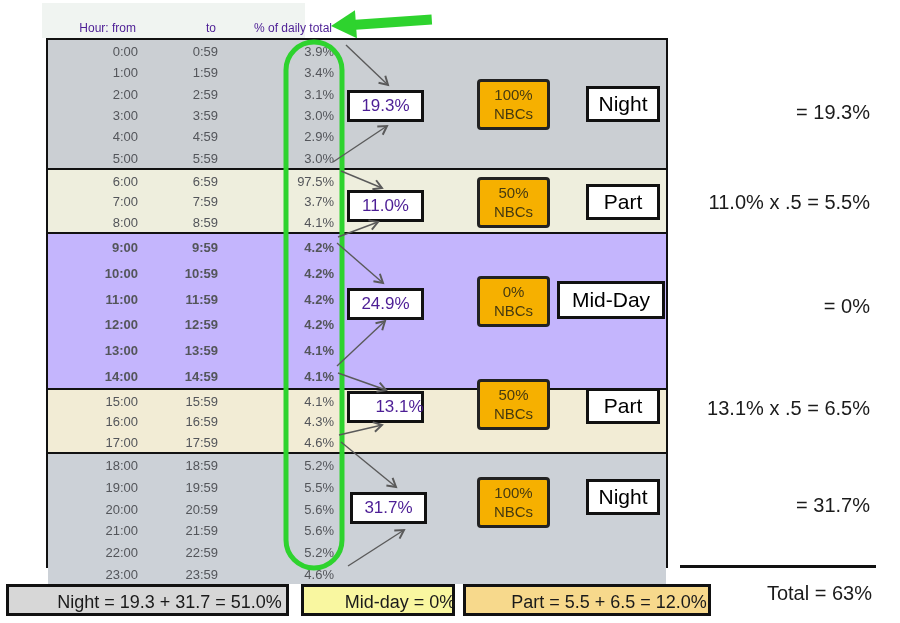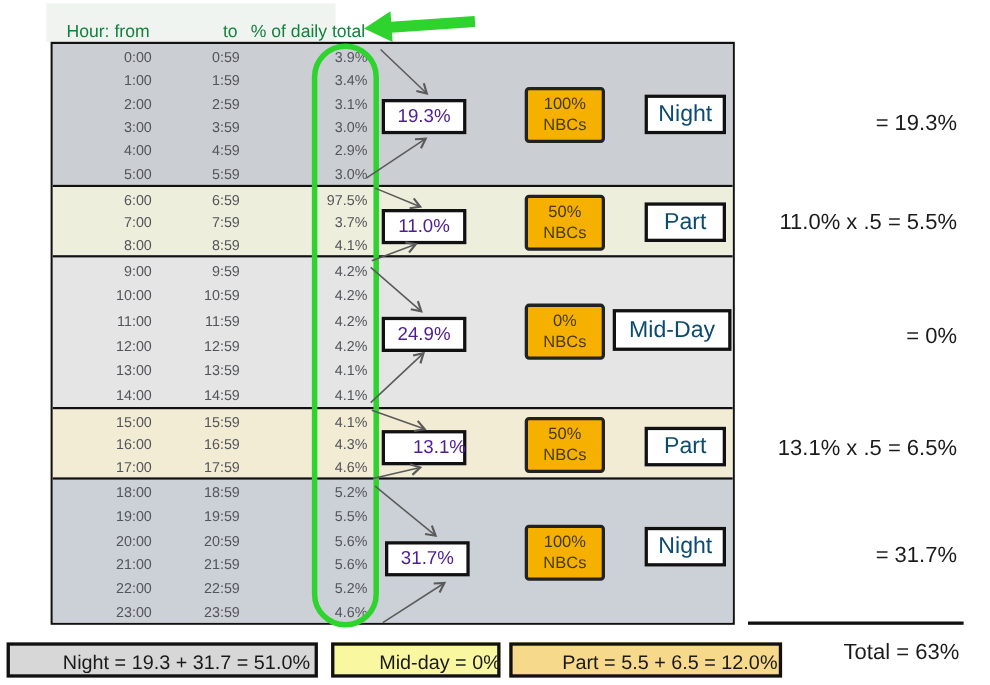--- a/index.html
+++ b/index.html
@@ -1,41 +1,41 @@
 <!DOCTYPE html>
 <html><head>
 <meta charset="utf-8">
 <style>
   html,body { margin:0; padding:0; background:#ffffff; }
   body { width:900px; height:623px; position:relative; font-family:"Liberation Sans",sans-serif; overflow:hidden; }
 
   .top-highlight { position:absolute; left:42px; top:3px; width:263px; height:35px; background:#f0f4f1; }
 
-  .col-head { position:absolute; left:46px; top:21px; width:286px; display:grid; grid-template-columns:90px 80px 116px; font-size:16px; color:#15803d; }
+  .col-head { position:absolute; left:46px; top:21px; width:286px; display:grid; grid-template-columns:90px 80px 116px; font-size:12px; color:#4c1d95; }
   .col-head span { text-align:right; }
 
   .sheet { position:absolute; left:46px; top:38px; width:622px; height:530px; border:2px solid #111; box-sizing:border-box; display:flex; flex-direction:column; }
   .band { box-sizing:border-box; flex:none; }
   .band + .band { border-top:2px solid #111; }
   .b1 { height:128px; background:#cbcfd3; }
   .b2 { height:64px;  background:#eeeedd; }
-  .b3 { height:138px; background:#e5e5e5; }
+  .b3 { height:156px; background:#c4b5fd;font-weight:bold; }
   .b4 { height:64px;  background:#f2ecd5; }
   .b5 { height:132px; background:#ccd1d7; }
   .rows { height:100%; display:flex; flex-direction:column; justify-content:space-around; padding:1px 0; }
   .trow { display:grid; grid-template-columns:90px 80px 116px; font-size:13px; line-height:1; color:#53555a; }
   .trow span { text-align:right; }
 
   .pctbox { position:absolute; left:347px; width:77px; height:32px; background:#fff; border:3px solid #111; box-sizing:border-box; display:flex; align-items:center; justify-content:center; font-size:17px; color:#4c1d95; }
   .pb1{top:90px;} .pb2{top:190px;} .pb3{top:288px;} .pb4{top:391px;padding-left:28px;} .pb5{top:492px; left:350px;}
 
   .nbcbox { position:absolute; left:477px; width:73px; height:51px; background:#f6b000; border:3px solid #222; border-radius:4px; box-sizing:border-box; display:flex; flex-direction:column; align-items:center; justify-content:center; font-size:15px; line-height:1.25; color:#463a10; }
   .nb1{top:79px;} .nb2{top:177px;} .nb3{top:276px;} .nb4{top:379px;} .nb5{top:477px;}
 
-  .catbox { position:absolute; background:#fff; border:3px solid #111; box-sizing:border-box; display:flex; align-items:center; justify-content:center; font-size:21px; color:#0c4a6e; }
+  .catbox { position:absolute; background:#fff; border:3px solid #111; box-sizing:border-box; display:flex; align-items:center; justify-content:center; font-size:21px; color:#000000; }
   .cb1{left:586px; top:86px;  width:74px;  height:36px;}
   .cb2{left:586px; top:184px; width:74px;  height:36px;}
   .cb3{left:557px; top:281px; width:108px; height:38px;}
   .cb4{left:586px; top:388px; width:74px;  height:36px;}
   .cb5{left:586px; top:479px; width:74px;  height:36px;}
 
   .eq { position:absolute; right:30px; text-align:right; font-size:20px; color:#1b1b1b; white-space:nowrap; }
   .e1{top:101px;} .e2{top:191px;} .e3{top:295px;} .e4{top:397px;} .e5{top:494px;}
 
   .sumline { position:absolute; left:680px; top:565px; width:196px; border-top:3px solid #111; }

